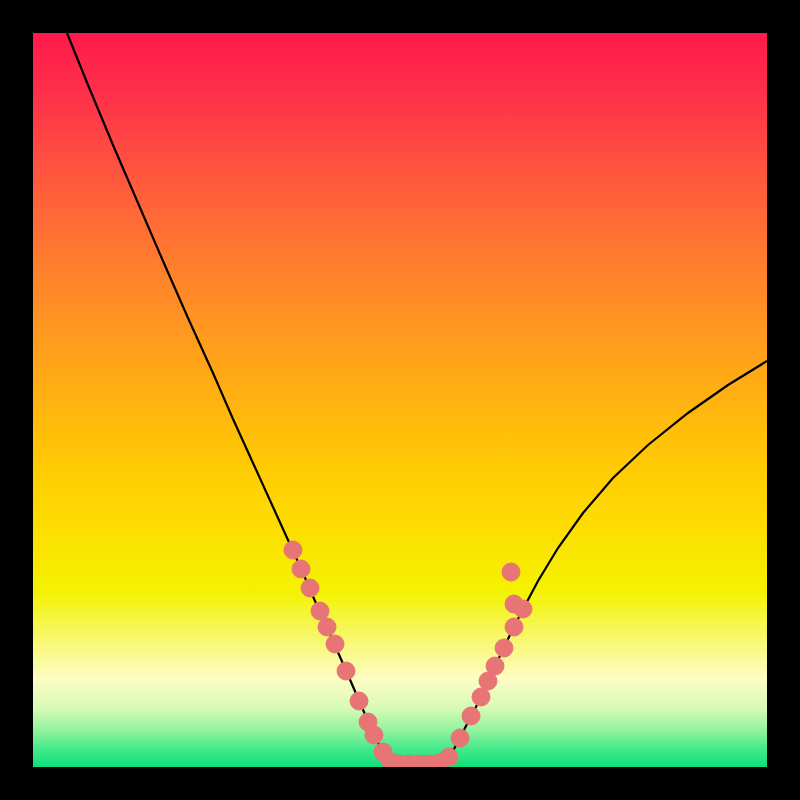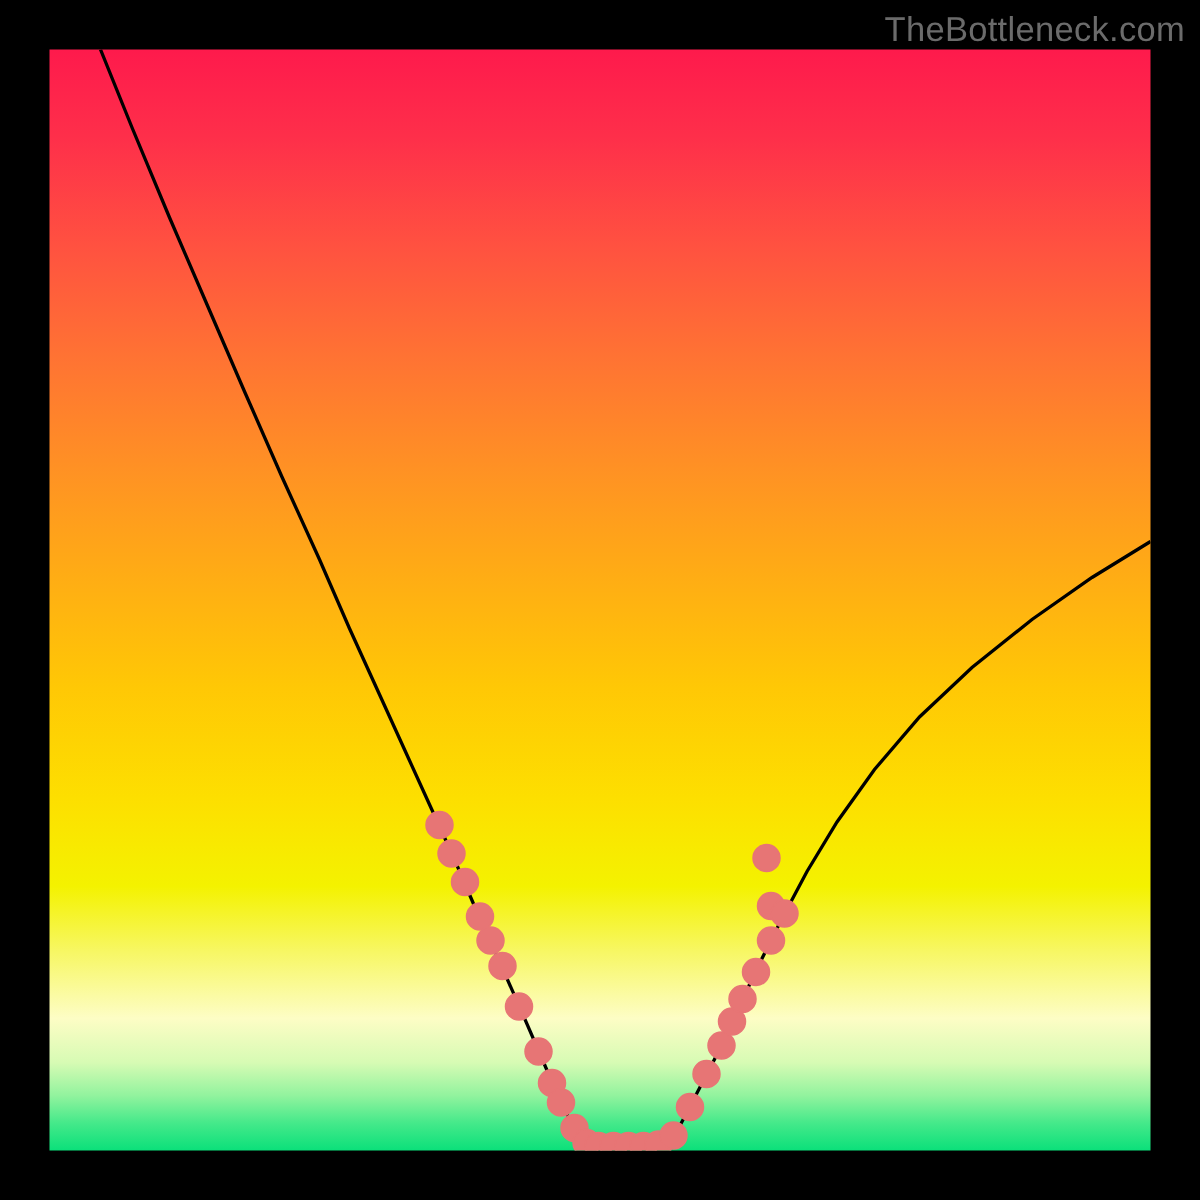--- a/index.html
+++ b/index.html
@@ -65,21 +65,20 @@
   .dot {
     fill: #e77575;
     stroke: #e77575;
   }
 </style>
 </head>
 <body>
 
 <div class="frame">
 
-  <div class="watermark">TheBottleneck.com</div>
 
   <div class="plot-area">
     <svg class="curve" viewBox="0 0 734 734">
 
       <path id="path-left" fill="none" stroke="#000" stroke-width="2.2" d="M 34 0 L 55 52 L 80 112 L 105 170 L 130 228 L 155 285 L 180 340 L 200 386 L 220 430 L 240 474 L 255 507 L 270 540 L 285 575 L 300 608 L 315 642 L 328 672 L 340 700 L 350 720 L 356 730"></path>
       <path id="path-floor" fill="none" stroke="#000" stroke-width="2.2" d="M 356 730 L 370 731 L 385 731 L 400 731 L 412 730"></path>
       <path id="path-right" fill="none" stroke="#000" stroke-width="2.2" d="M 412 730 L 420 718 L 432 695 L 445 670 L 458 642 L 472 612 L 488 580 L 505 548 L 525 515 L 550 480 L 580 445 L 615 412 L 655 380 L 695 352 L 734 328"></path>
       <g id="dots">
           <circle cx="260" cy="517" r="9" class="dot"></circle>
           <circle cx="268" cy="536" r="9" class="dot"></circle>

